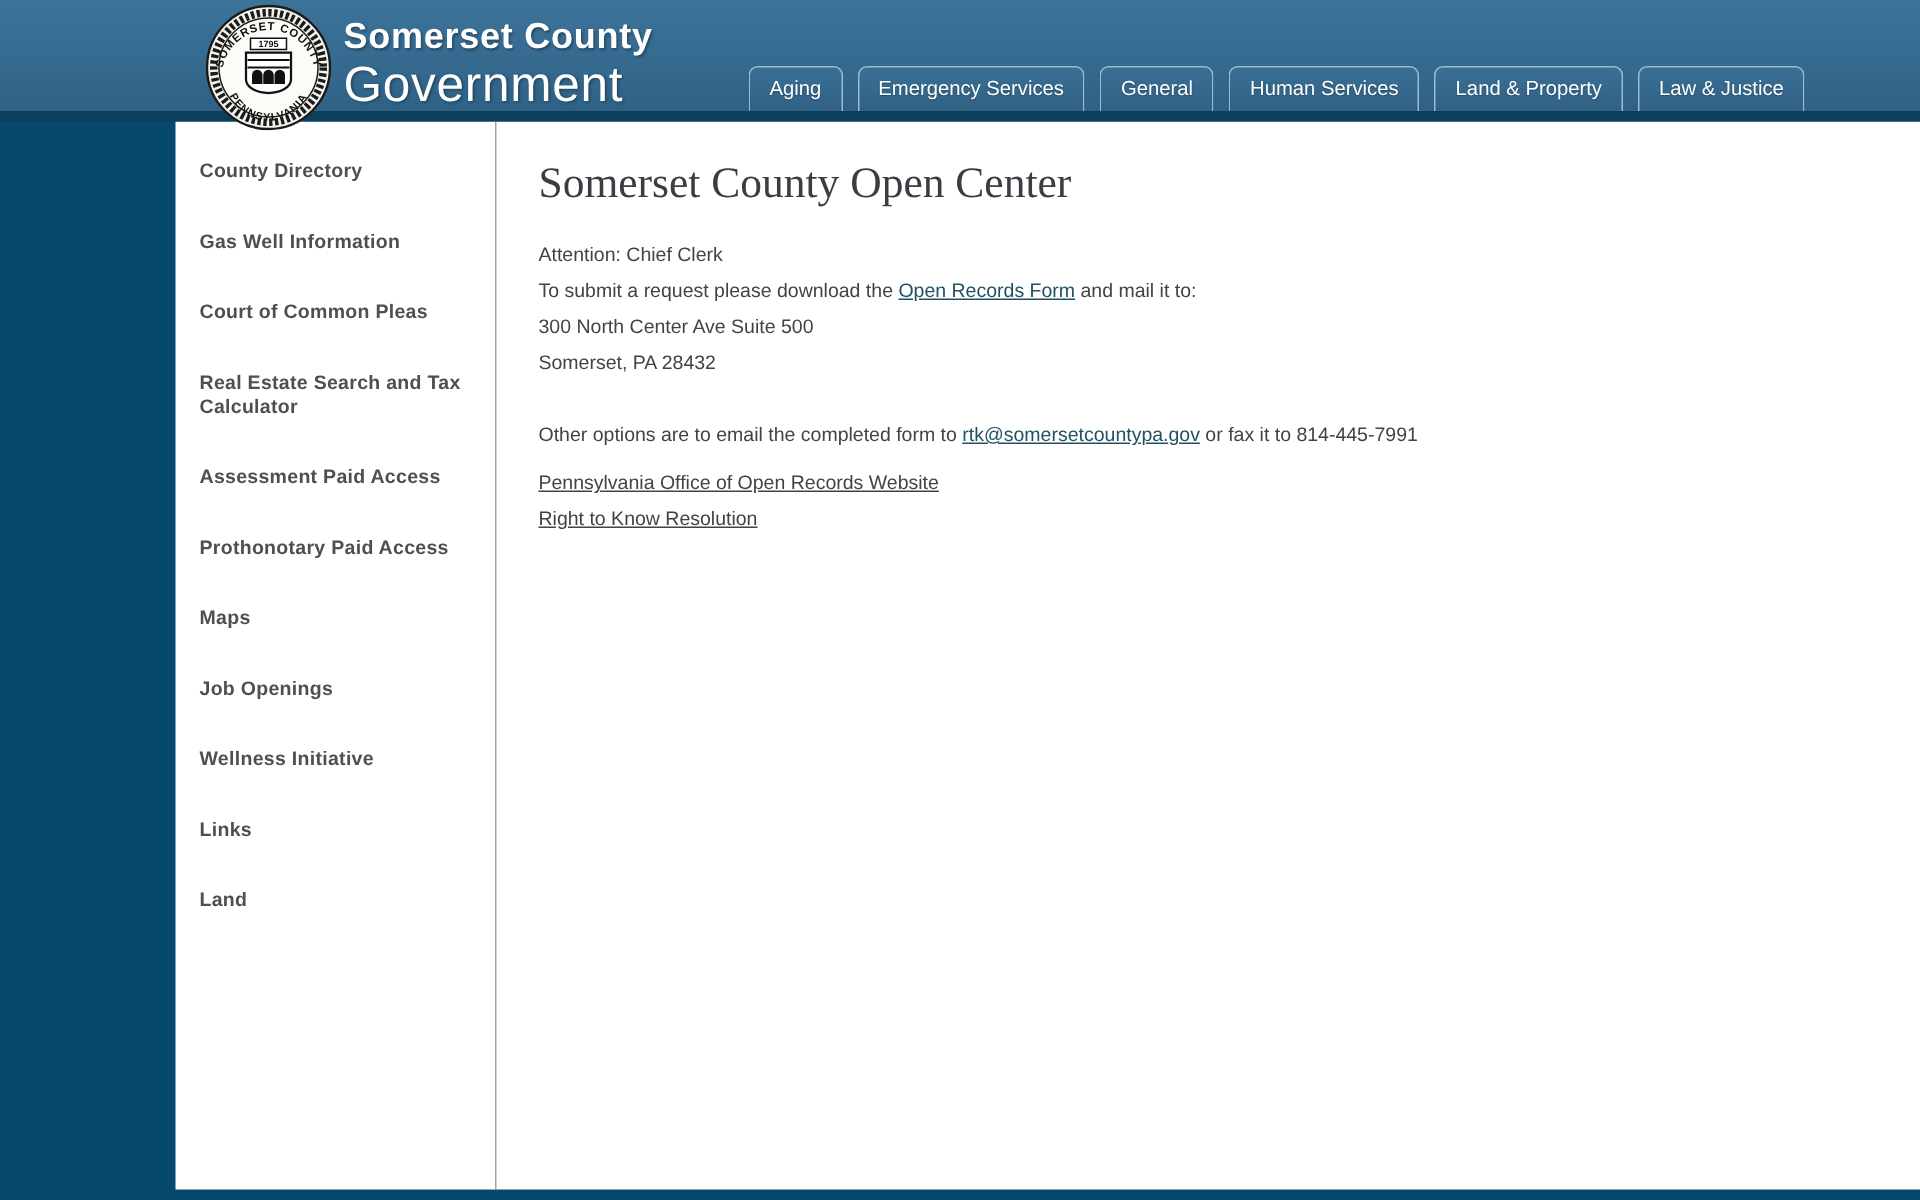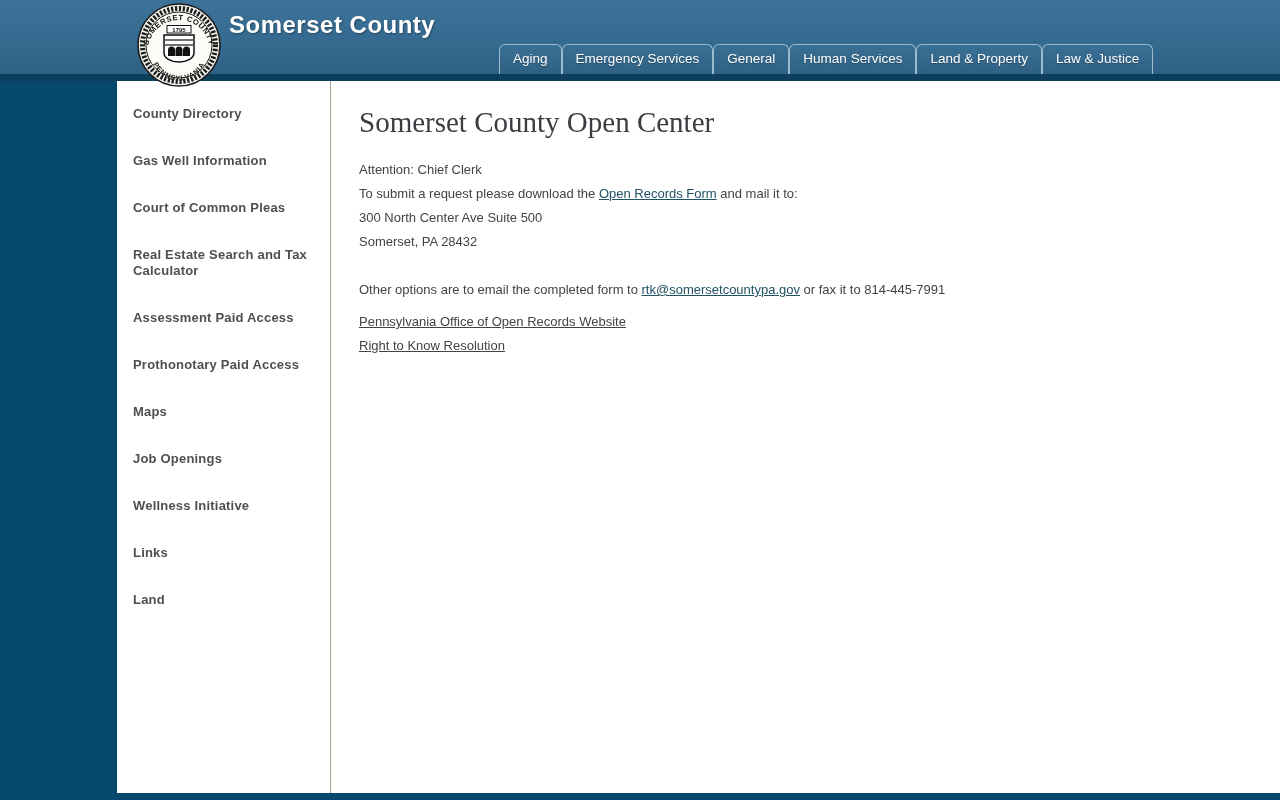--- a/index.html
+++ b/index.html
@@ -19,21 +19,21 @@
     border-bottom: 7px solid #0b3f5b;
   }
   .logo-link { position: absolute; left: 137px; top: 3px; width: 84px; height: 84px; cursor: pointer; z-index: 5; }
   .site-title { position: absolute; left: 229px; top: 11px; color: #ffffff; text-shadow: 1px 1px 2px rgba(0,0,0,0.35); cursor: pointer; }
   .site-title .line1 { font-size: 24px; font-weight: bold; letter-spacing: 0.5px; line-height: 27px; }
   .site-title .line2 { font-size: 33px; font-weight: normal; letter-spacing: 0.5px; line-height: 35px; }
 
   .nav-tabs {
     position: absolute;
     left: 499px; bottom: 0;
-    display: flex; gap: 0;
+    display: flex; gap: 10px;
     align-items: center;
   }
   .nav-tab {
     height: 30px; line-height: 28px;
     padding: 0 13px;
     color: #ffffff; font-size: 13.5px;
     background: linear-gradient(180deg, #3a6f94 0%, #2f6184 100%);
     border: 1px solid #9cbbcd;
     border-bottom: none;
     border-radius: 6px 6px 0 0;
@@ -122,20 +122,21 @@
         <line x1="28" y1="42" x2="56" y2="42" stroke="#111" stroke-width="1.2"></line>
         <path d="M31,47 a3.5,3.5 0 0 1 7,0 v6 h-7 z" fill="#111"></path>
         <path d="M38.5,47 a3.5,3.5 0 0 1 7,0 v6 h-7 z" fill="#111"></path>
         <path d="M46,47 a3.5,3.5 0 0 1 7,0 v6 h-7 z" fill="#111"></path>
       </svg>
     </span>
   </a>
 
   <div class="site-title">
     <div class="line1">Somerset County</div>
+    <div class="line2">Government</div>
   </div>
 
   <nav class="nav-tabs">
     <div class="nav-tab">Aging</div>
     <div class="nav-tab">Emergency Services</div>
     <div class="nav-tab">General</div>
     <div class="nav-tab">Human Services</div>
     <div class="nav-tab">Land &amp; Property</div>
     <div class="nav-tab">Law &amp; Justice</div>
   </nav>

